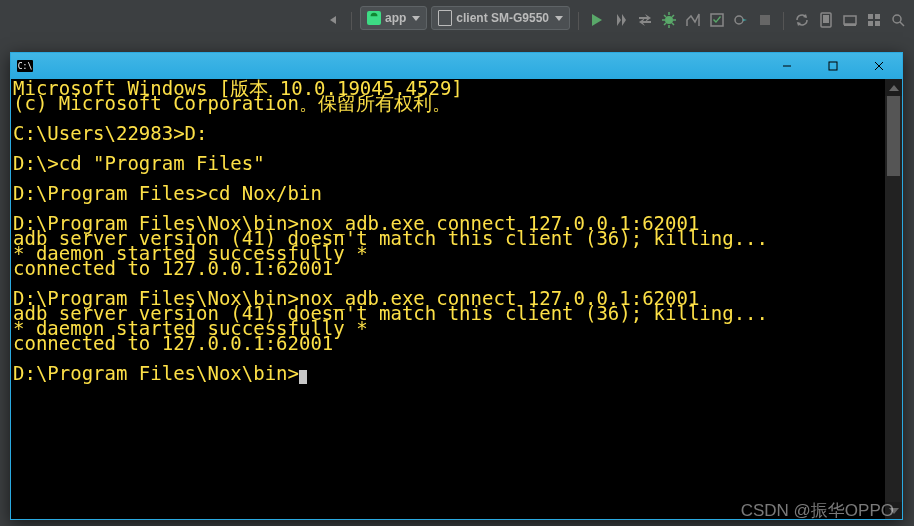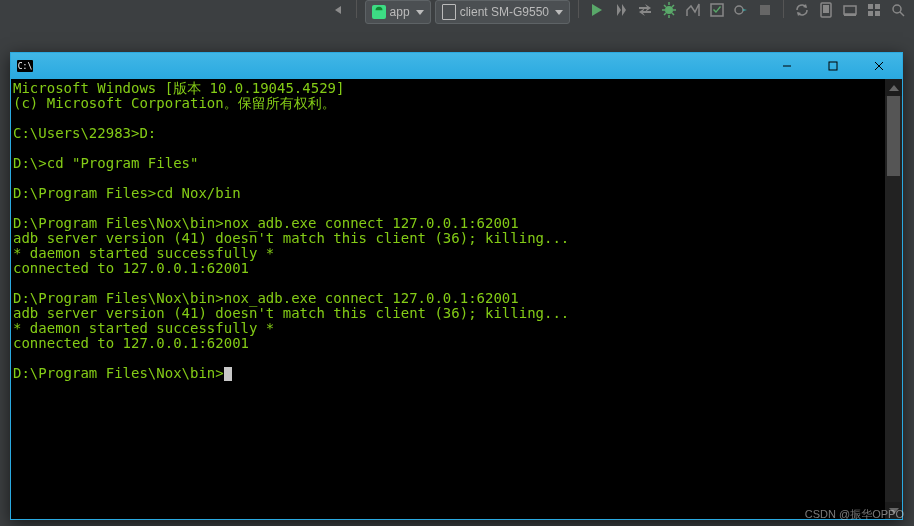--- a/index.html
+++ b/index.html
@@ -10,25 +10,26 @@
     overflow: hidden;
     font-family: "Segoe UI", Tahoma, sans-serif;
     background: #3c3f41;
     position: relative;
   }
   
   .ide-toolbar {
     height: 30px;
     background: #3c3f41;
     display: flex;
-    align-items: flex-start;
+    align-items: flex-end;
     gap: 4px;
     padding: 0 6px;
     font-size: 12px;
     color: #a9b7c6;
+    font-weight: bold;
   }
   .tb-spacer { flex: 1; }
   .tb-sep {
     width: 1px;
     height: 18px;
     background: #555;
     margin: 0 4px;
   }
   .tb-icon {
     width: 20px;
@@ -125,23 +126,23 @@
     height: 26px;
     display: flex;
     align-items: center;
     justify-content: center;
     color: #000;
   }
   .cmd-body-wrap { flex:1; display:flex; }
   .cmd-body {
     flex: 1;
     background: #000;
-    color: #84cc16;
+    color: #fde047;
     font-family: "NSimSun","SimSun","Consolas",monospace;
-    font-size: 14px;
+    font-size: 19px;
     line-height: 15px;
     white-space: pre;
     padding: 2px 12px 0 2px;
     overflow: hidden;
   }
   .cmd-scrollbar {
     width: 17px;
     background: #1c1c1c;
     display: flex;
     flex-direction: column;
@@ -161,24 +162,24 @@
   .sb-thumb { position:absolute; left:2px; right:2px; top:0; height:80px; background:#555; }
   .cursor-block {
     display: inline-block;
     width: 8px;
     height: 14px;
     background: #c8c8c8;
     vertical-align: text-bottom;
   }
   .watermark {
     position: absolute;
-    right: 10px;
+    right: 20px;
     bottom: 4px;
     color: rgba(220,220,220,0.55);
-    font-size: 11px;
+    font-size: 17px;
     font-family: Arial, sans-serif;
     pointer-events: none;
   }
 </style>
 </head>
 <body>
 
 <div class="ide-toolbar">
   <div class="tb-spacer"></div>
   <div class="tb-icon">

